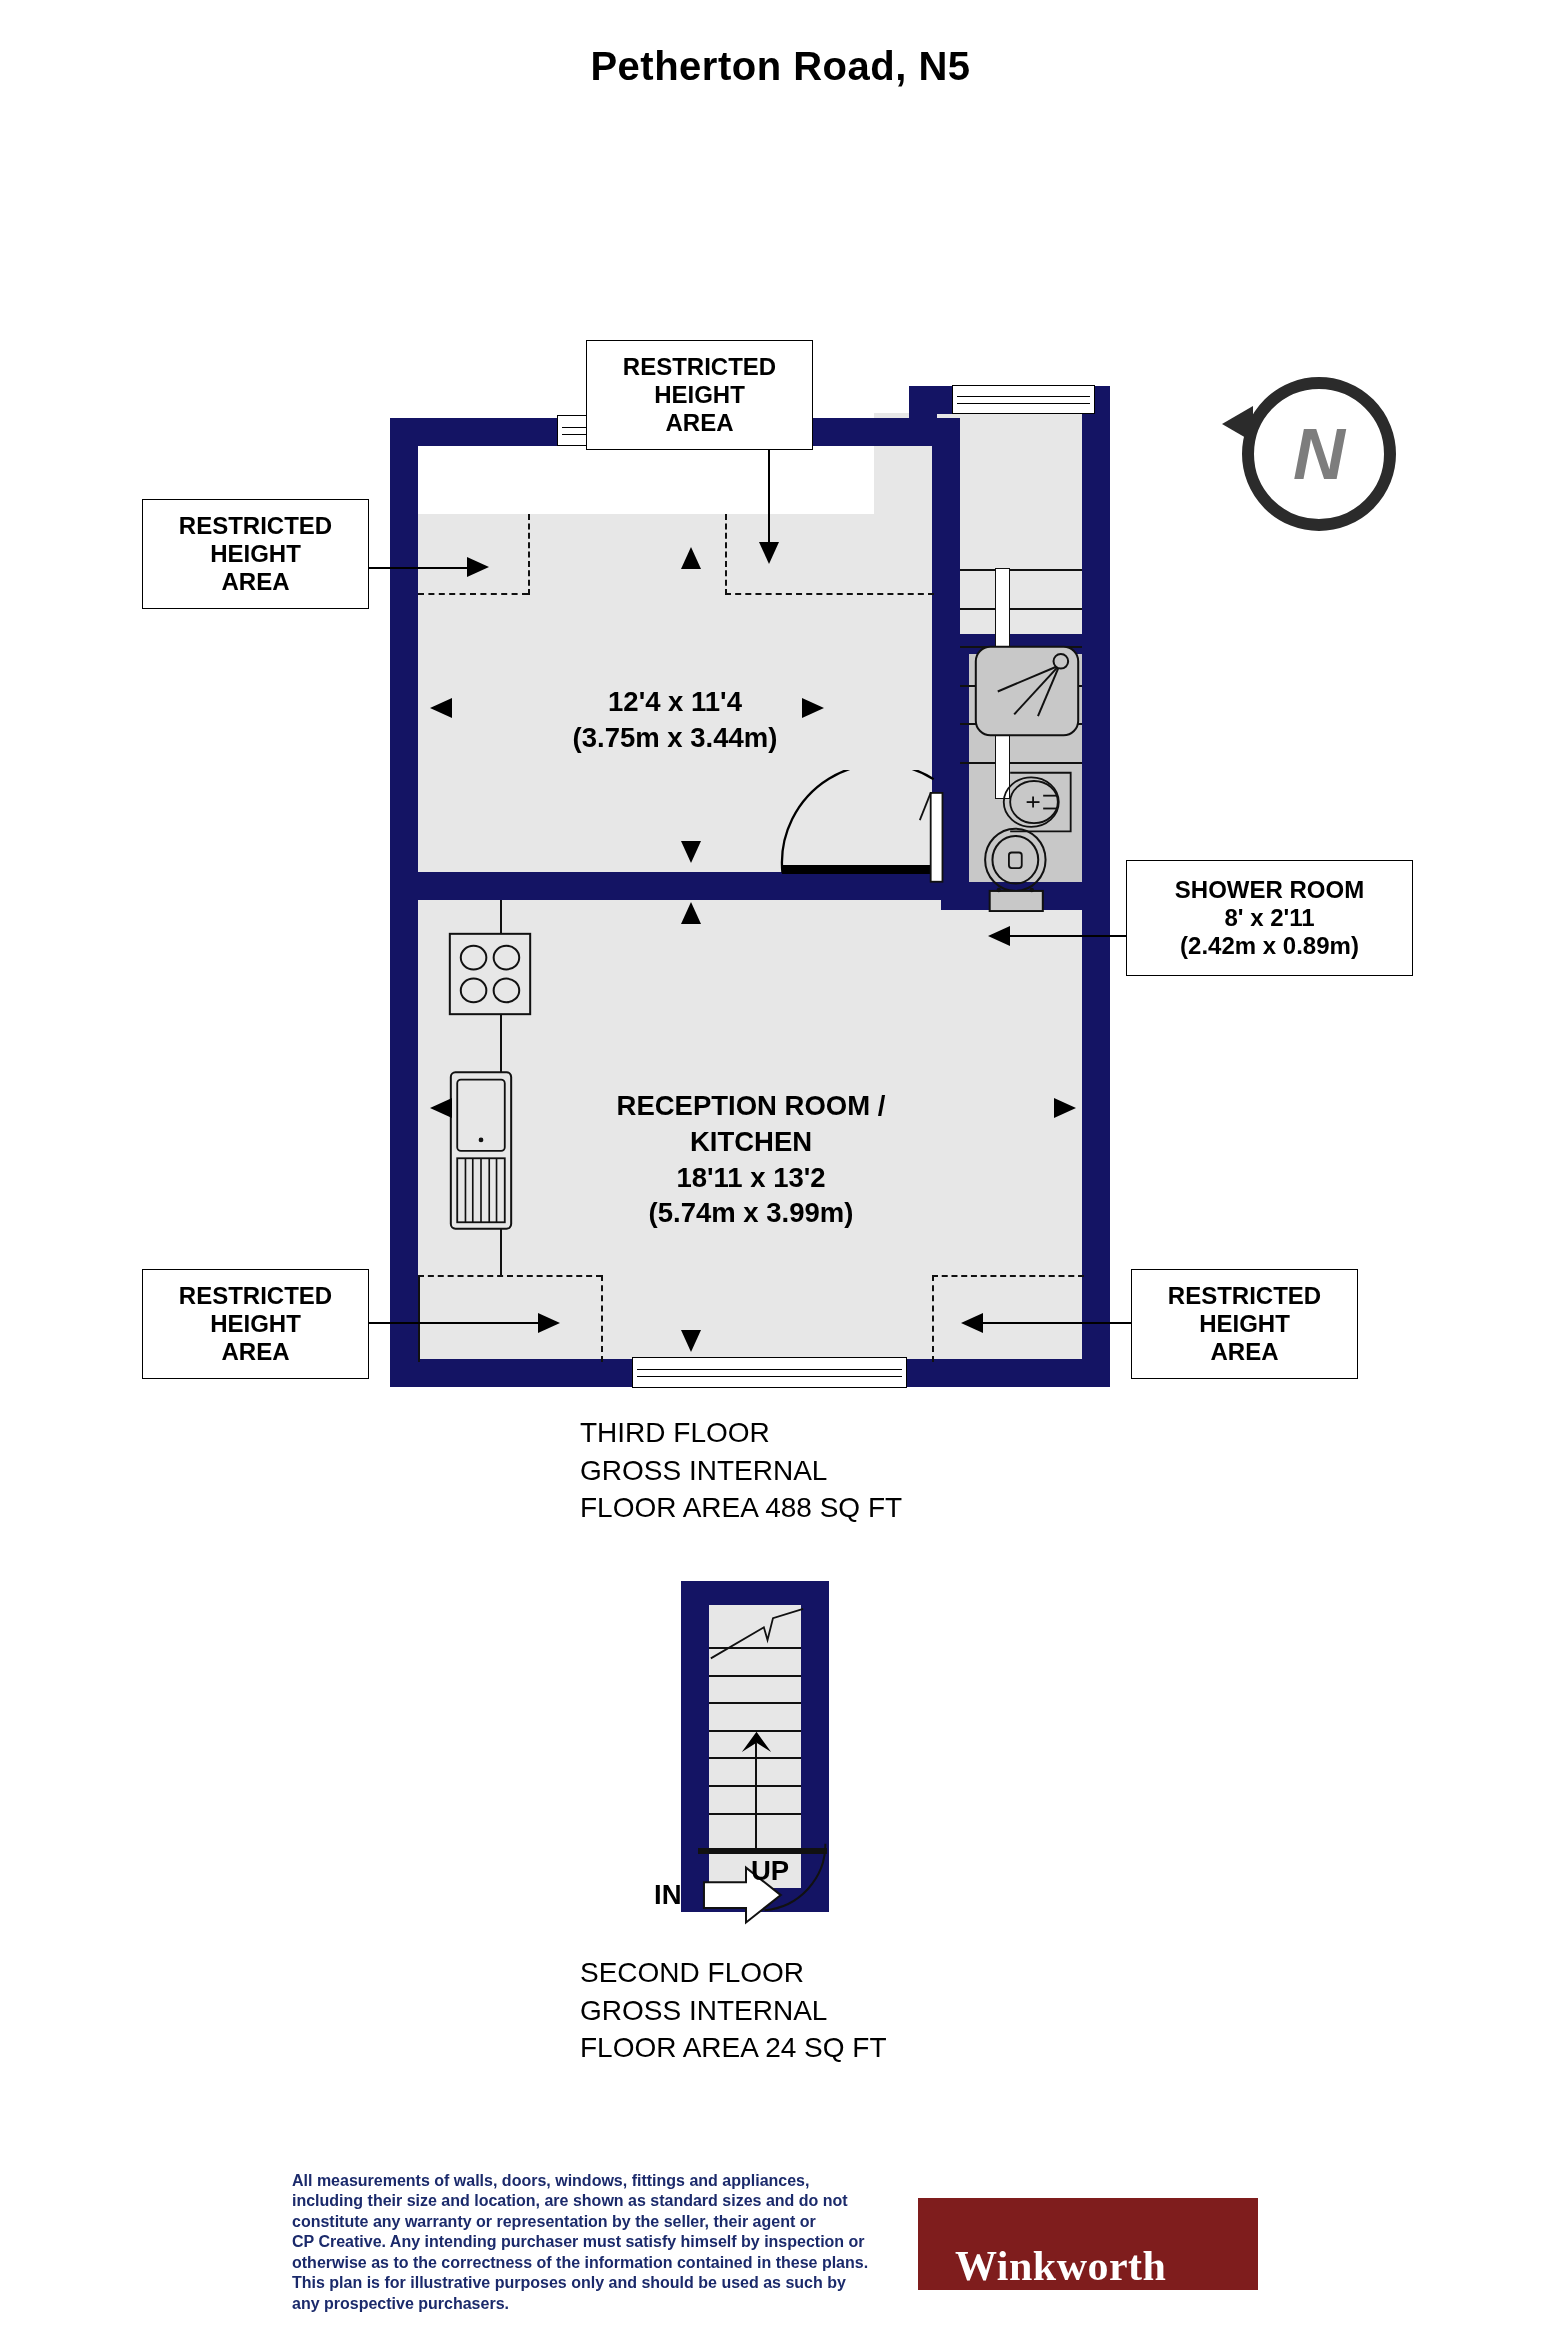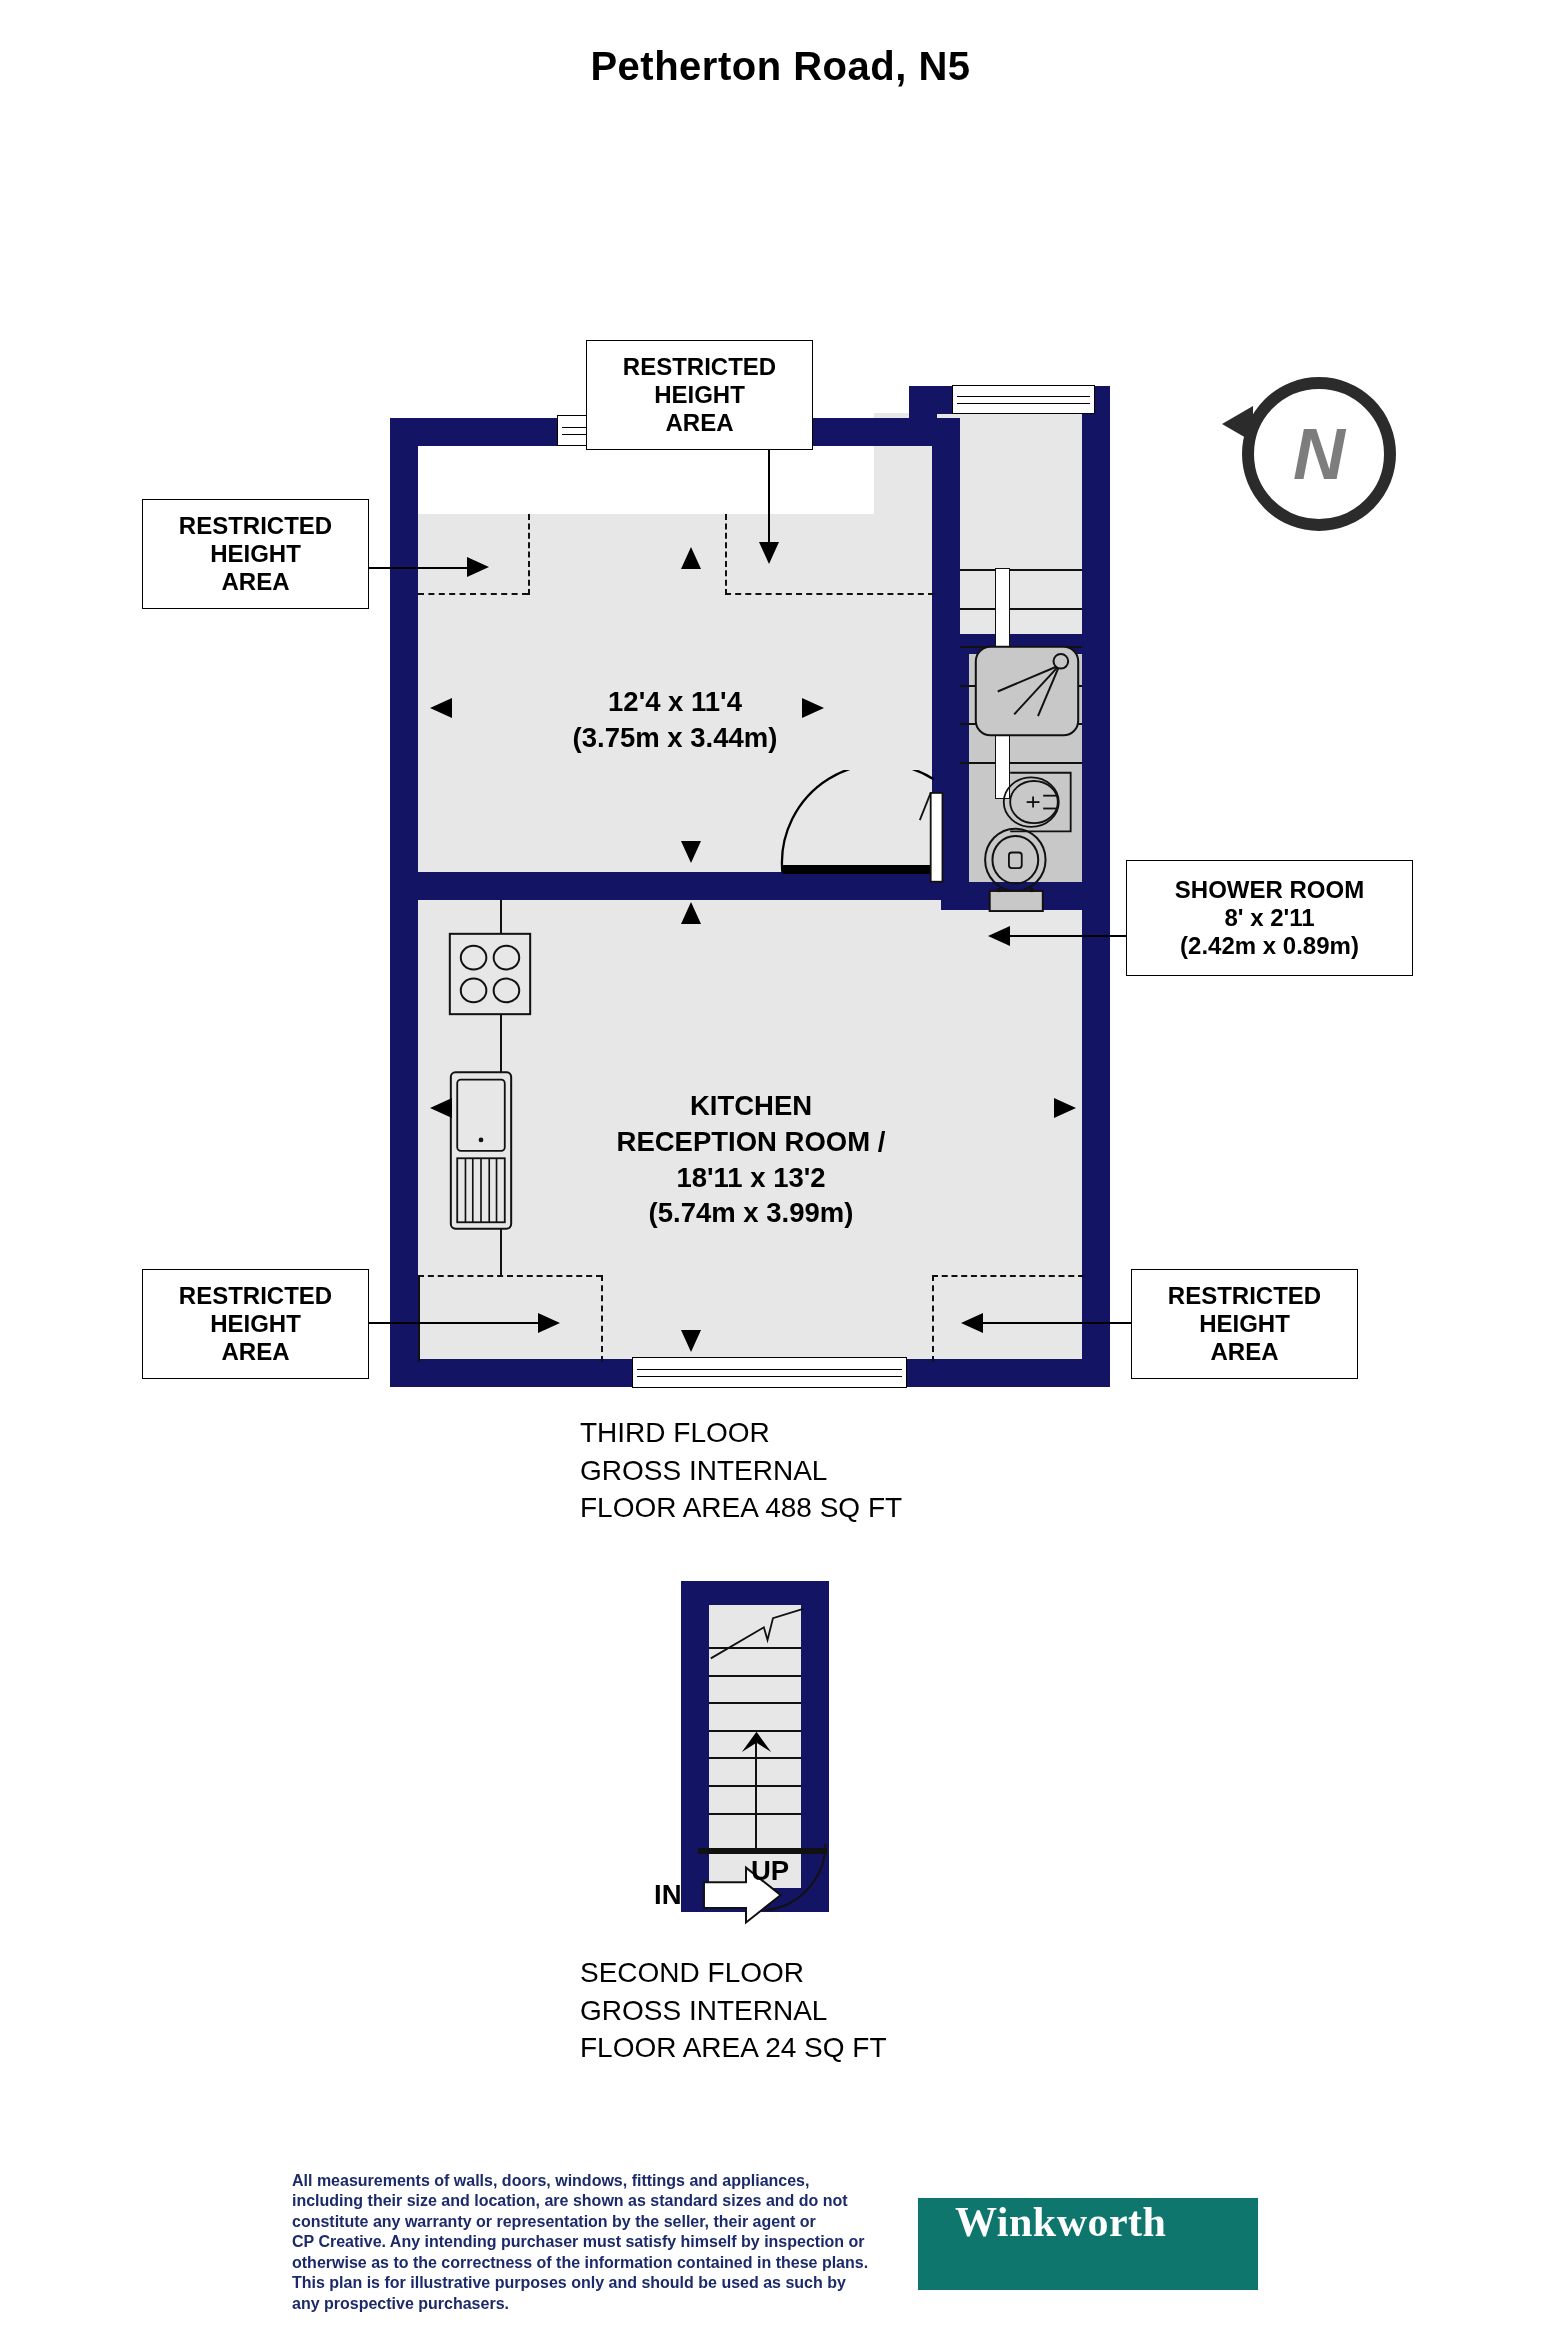--- a/index.html
+++ b/index.html
@@ -70,21 +70,21 @@
 
   
   .floor-caption{font-size:28px;font-weight:normal;line-height:1.34;z-index:26;}
 
   
   .up-label{font-size:27.5px;font-weight:bold;z-index:30;}
   .in-label{font-size:27.5px;font-weight:bold;z-index:30;}
 
   
   #disclaimer{font-size:16px;font-weight:bold;line-height:1.28;color:#1b2a6b;}
-  #logo-box{background:#0f766e;display:flex;align-items:flex-start;}
+  #logo-box{background:#7f1d1d;display:flex;align-items:flex-end;}
   #logo-text{color:#ffffff;font-family:"Liberation Serif", serif;font-weight:bold;
     font-size:42px;letter-spacing:0.5px;padding-left:37px;}
 </style>
 </head>
 <body>
 
 <div class="abs" id="header">
   <div id="plan-title">Petherton Road, N5</div>
 </div>
 
@@ -206,22 +206,22 @@
   <line x1="44" y1="96" x2="44" y2="166" stroke="#111" stroke-width="1.8"></line>
   <line x1="52" y1="96" x2="52" y2="166" stroke="#111" stroke-width="1.8"></line>
 </svg>
 
 <div class="abs room-label" style="left:418px;top:684px;width:514px;">
   <div>12'4 x 11'4</div>
   <div>(3.75m x 3.44m)</div>
 </div>
 
 <div class="abs room-label" style="left:418px;top:1088px;width:666px;">
+  <div class="nm">RECEPTION ROOM /</div>
   <div class="nm">KITCHEN</div>
-  <div class="nm">RECEPTION ROOM /</div>
   <div>18'11 x 13'2</div>
   <div>(5.74m x 3.99m)</div>
 </div>
 
 <div class="abs ar ar-l" style="left:430px;top:698px;"></div>
 <div class="abs ar ar-r" style="left:802px;top:698px;"></div>
 <div class="abs ar ar-u" style="left:681px;top:547px;"></div>
 <div class="abs ar ar-d" style="left:681px;top:841px;"></div>
 
 <div class="abs ar ar-l" style="left:430px;top:1098px;"></div>

